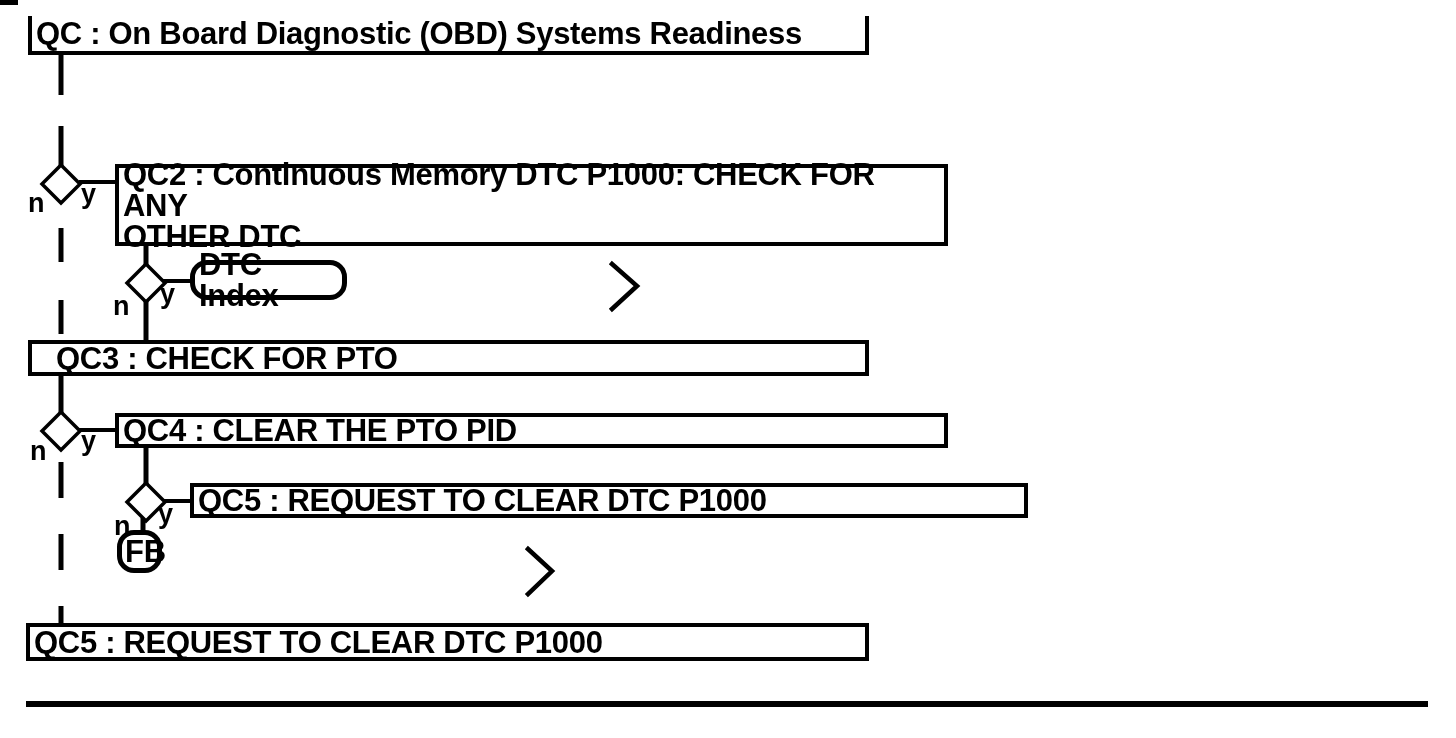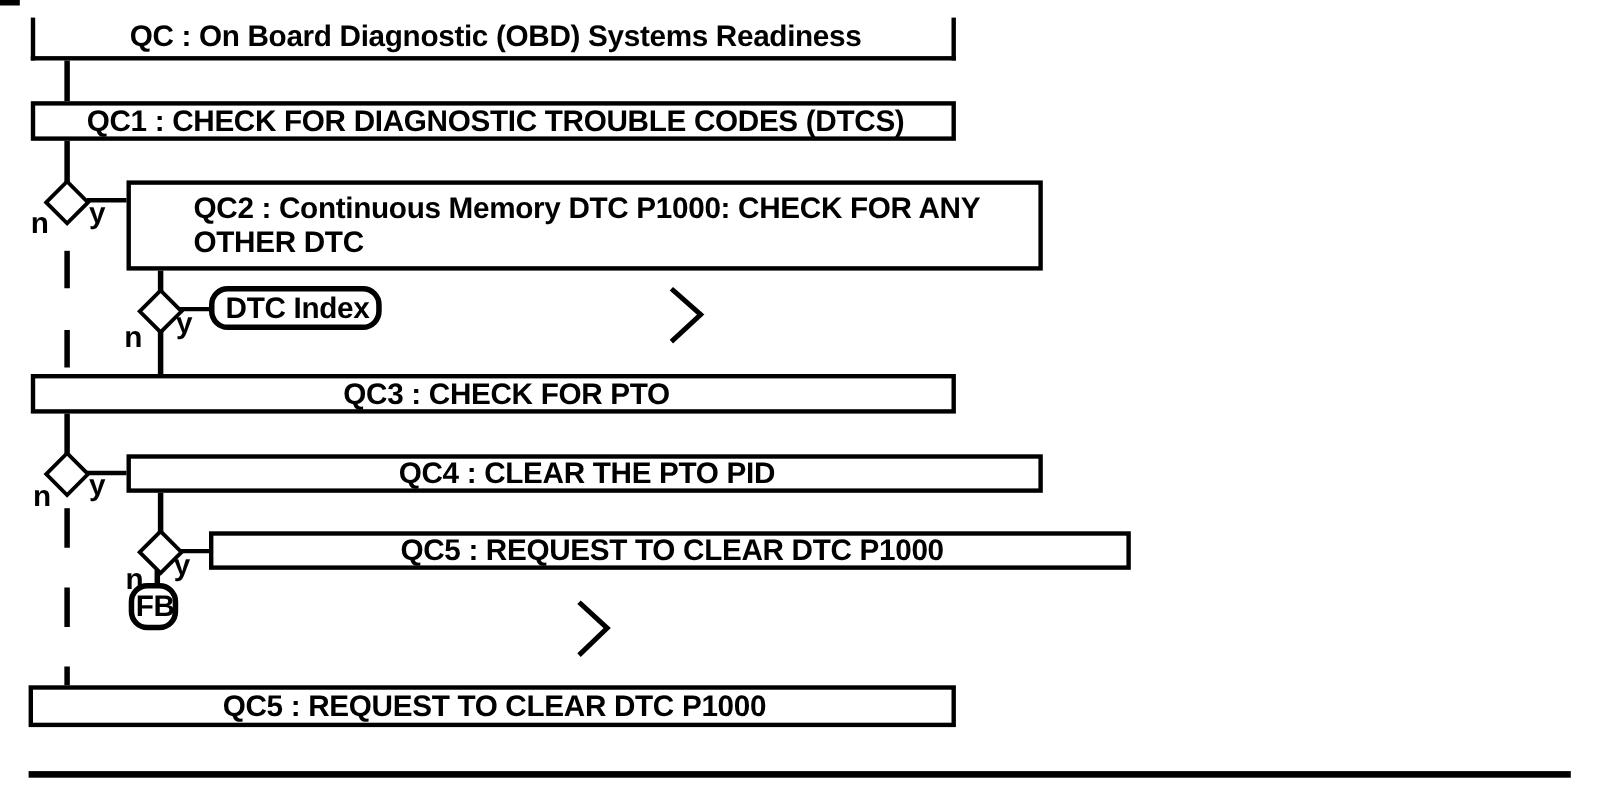--- a/index.html
+++ b/index.html
@@ -20,25 +20,24 @@
     z-index: 1;
   }
   .node {
     position: absolute;
     box-sizing: border-box;
     border: 4px solid #000;
     background: #ffffff;
     display: flex;
     align-items: center;
     padding-left: 4px;
-    font-size: 27px;
+    font-size: 31px;
     letter-spacing: -0.3px;
     white-space: nowrap;
     z-index: 2;
-    justify-content: center;
   }
   .node .lbl { white-space: pre-line; line-height: 31px; }
   .open-top { border-top: none; }
   .thick { border-width: 5px; border-radius: 17px; }
   .nylabel {
     position: absolute;
     font-size: 27px;
     line-height: 27px;
     z-index: 3;
   }
@@ -85,23 +84,20 @@
     <polyline points="612,264 637,286 612,309" fill="none" stroke="#000" stroke-width="4.5" stroke-linecap="square"></polyline>
     <polyline points="528,549 552,571 528,594" fill="none" stroke="#000" stroke-width="4.5" stroke-linecap="square"></polyline>
   </svg>
 
   <div class="artifact"></div>
 
   <div class="node open-top" style="left:28px; top:16px; width:841px; height:39px;">
     <span class="lbl">QC : On Board Diagnostic (OBD) Systems Readiness</span>
   </div>
 
-  <div class="node" style="left:28px; top:92px; width:841px; height:36px;">
-    <span class="lbl">QC1 : CHECK FOR DIAGNOSTIC TROUBLE CODES (DTCS)</span>
-  </div>
 
   <div class="node" style="left:115px; top:164px; width:833px; height:82px;">
     <span class="lbl">QC2 : Continuous Memory DTC P1000: CHECK FOR ANY
 OTHER DTC</span>
   </div>
 
   <div class="node thick" style="left:190px; top:260px; width:157px; height:40px;">
     <span class="lbl">DTC Index</span>
   </div>
 

